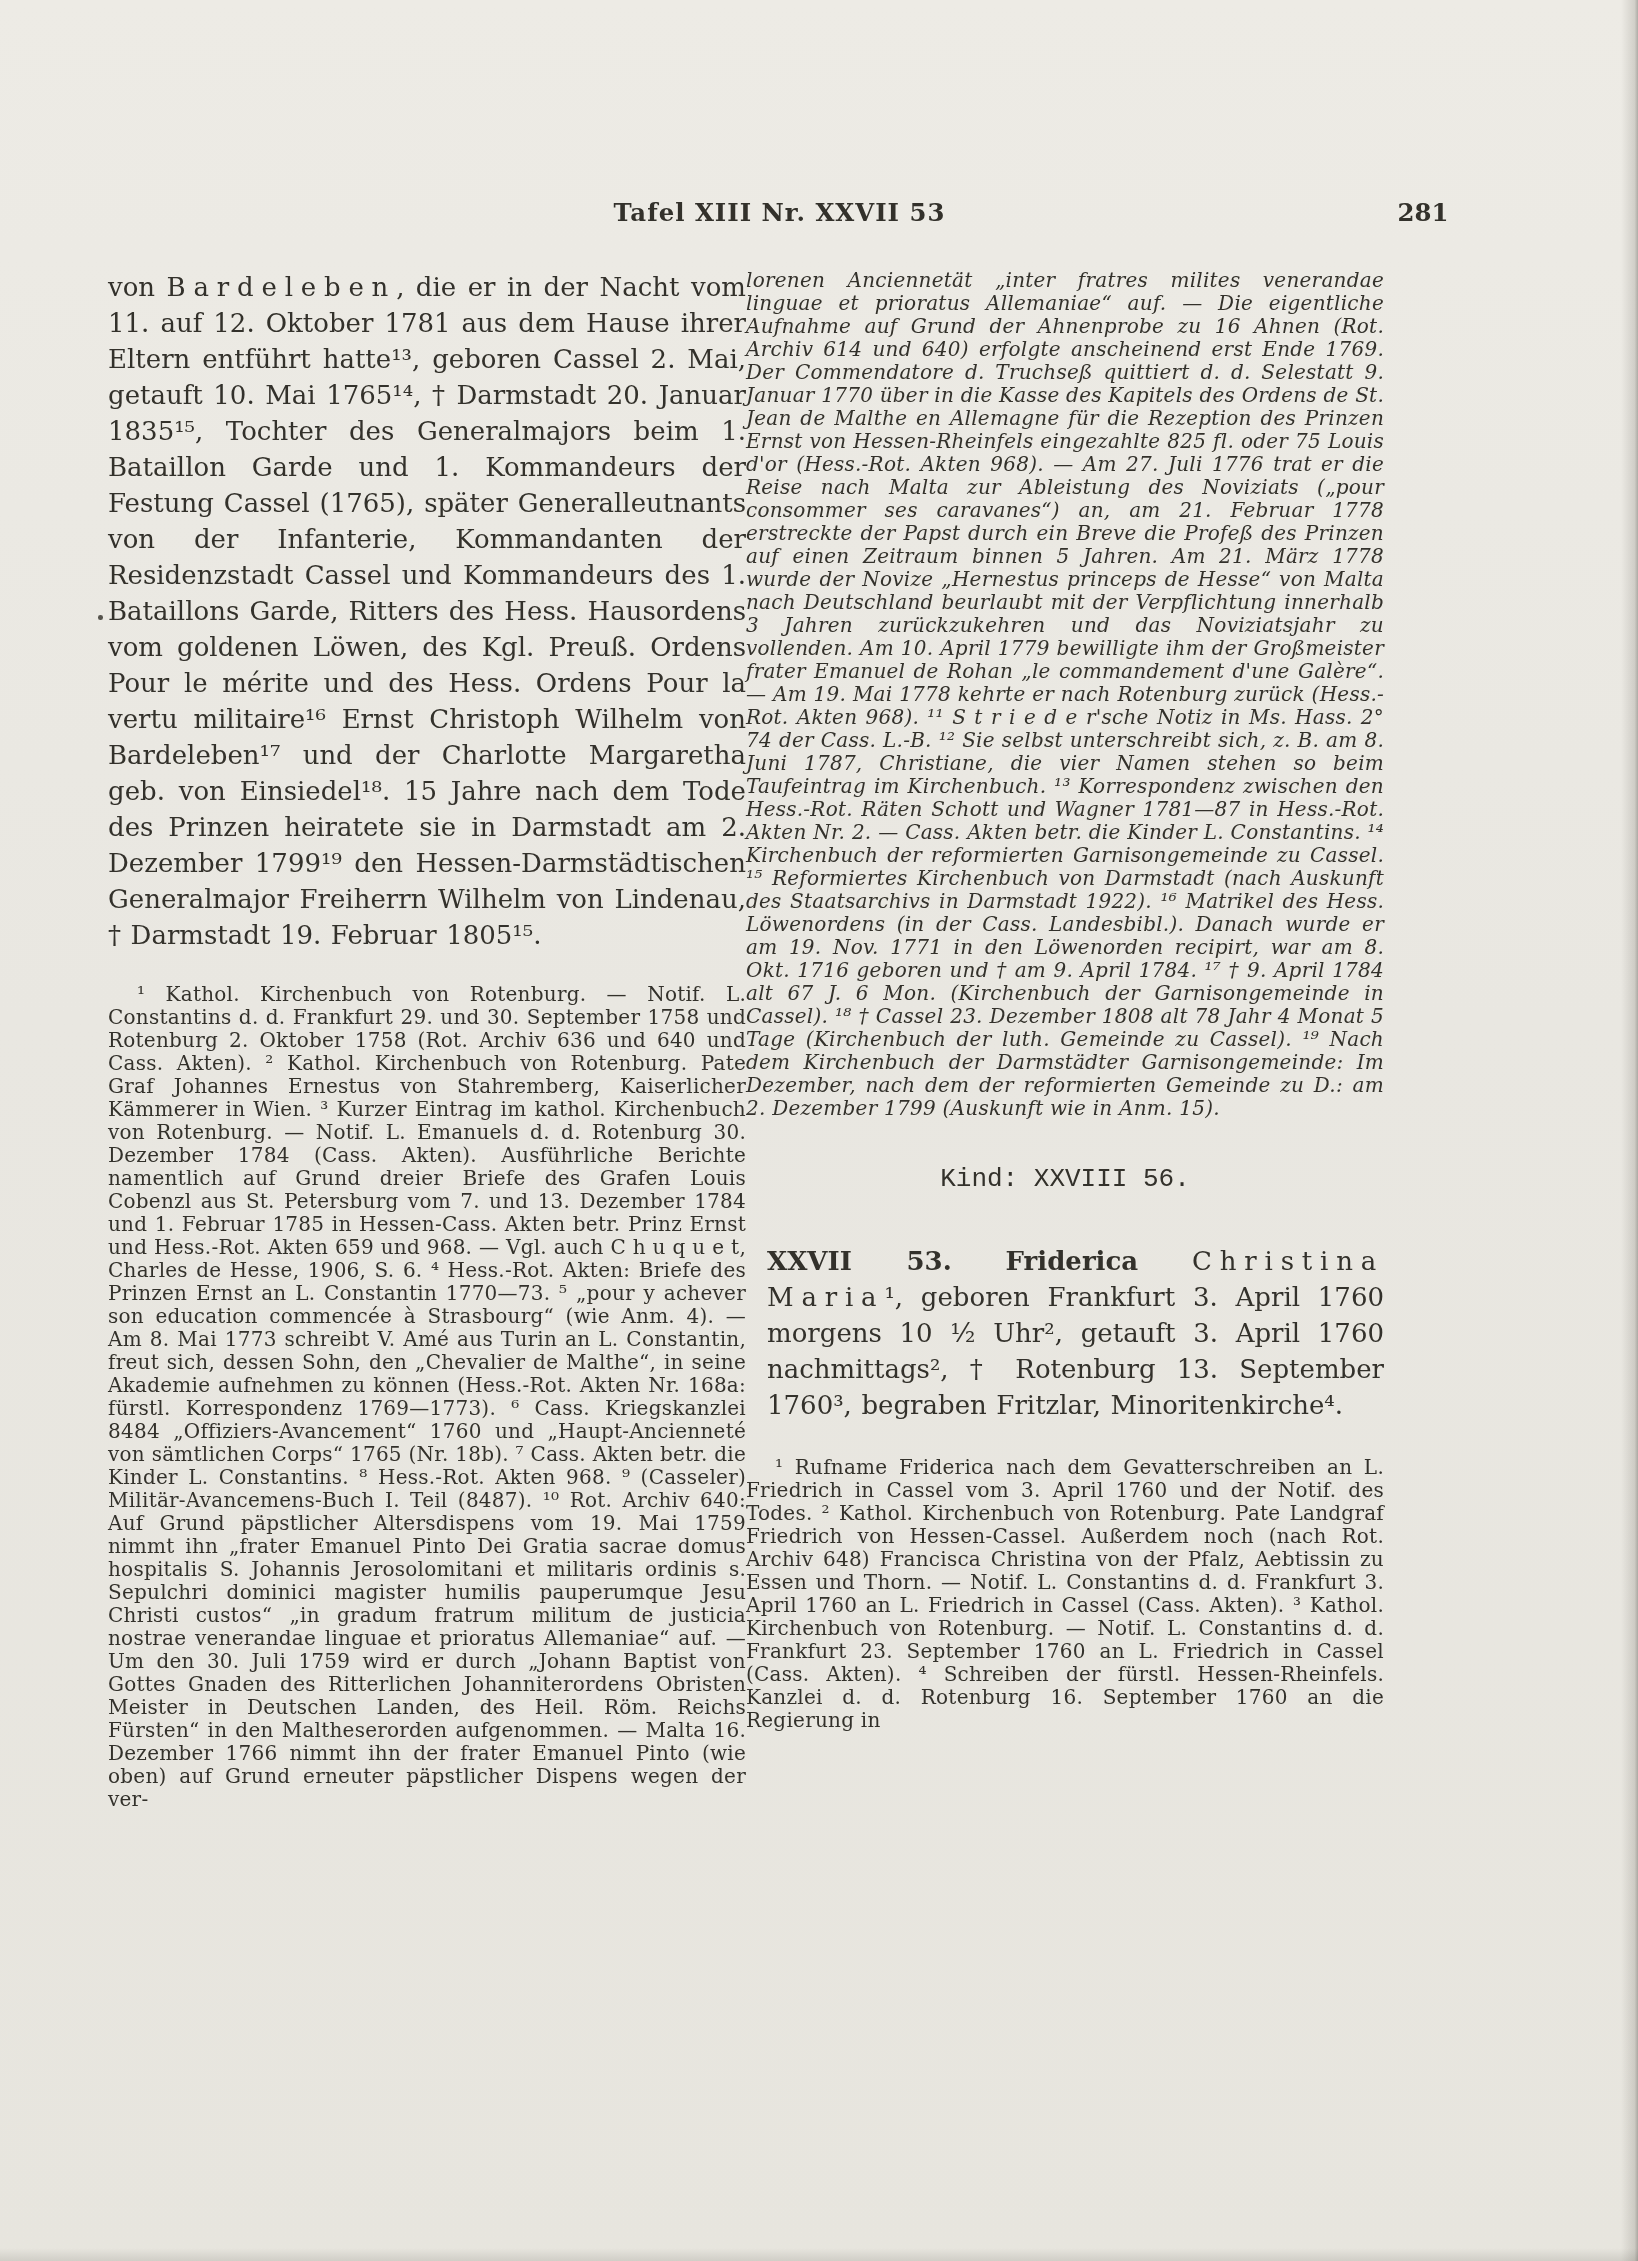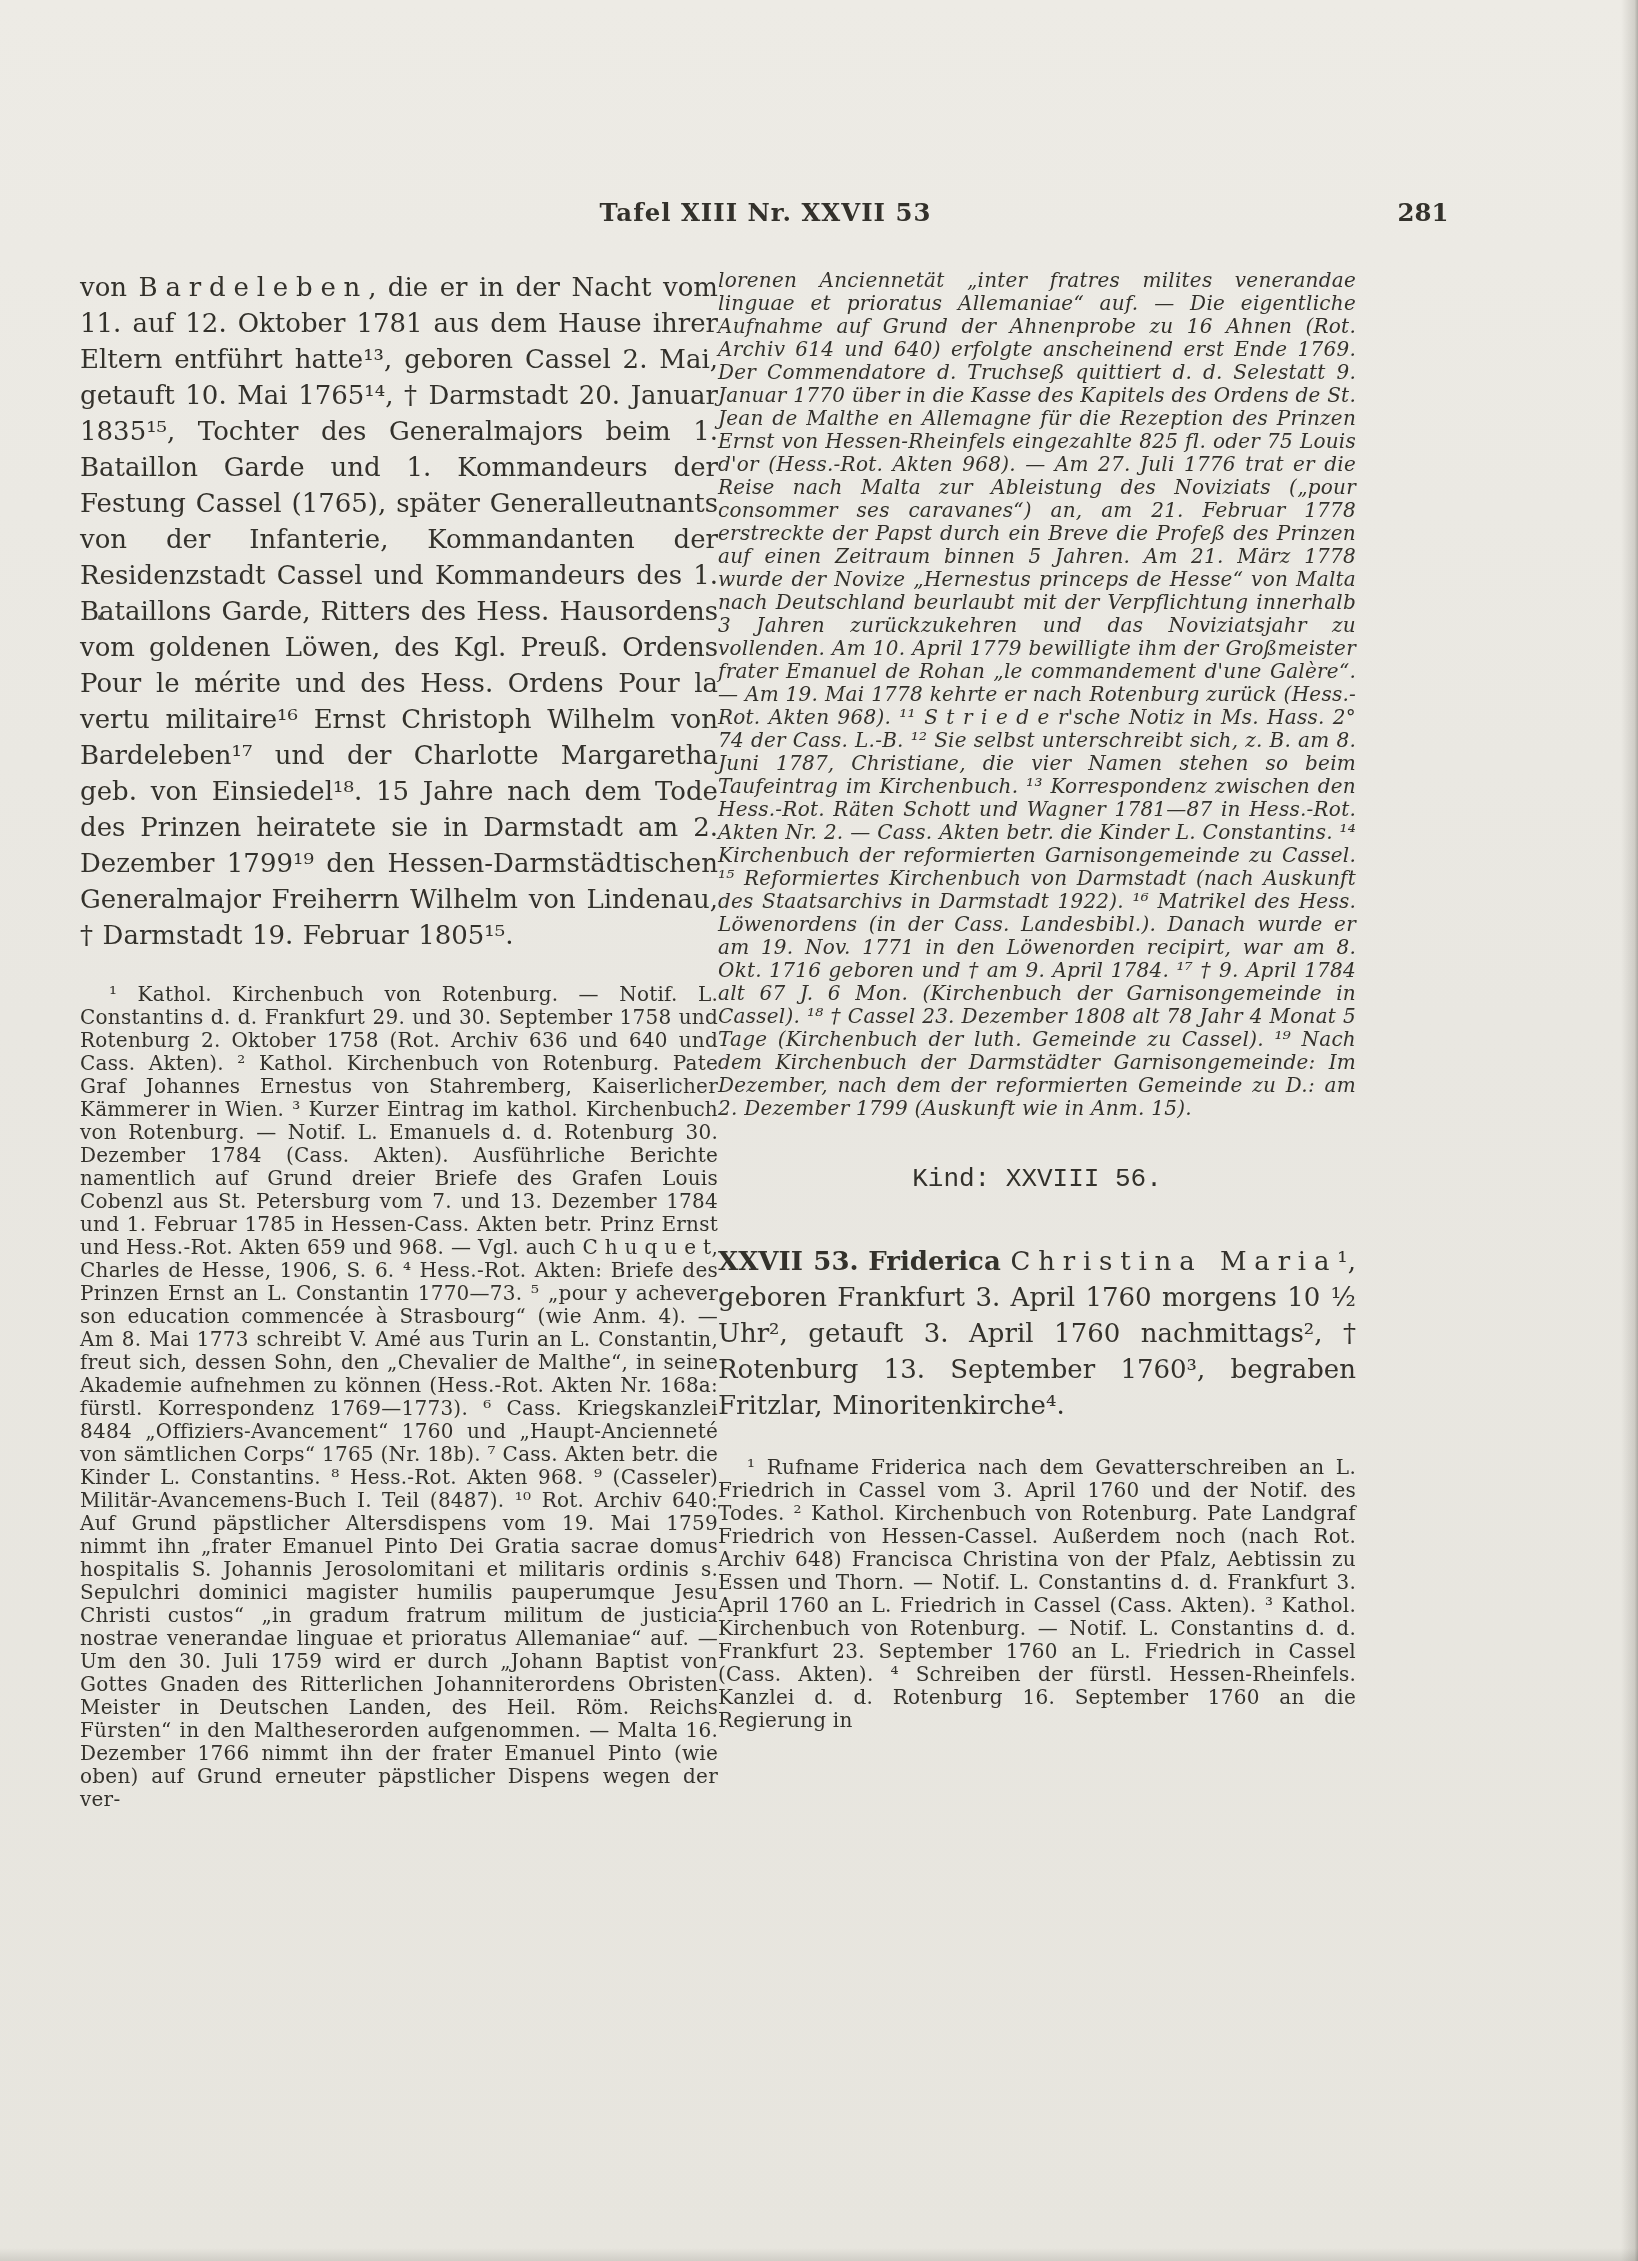--- a/index.html
+++ b/index.html
@@ -7,21 +7,21 @@
 
   .page {
     position: relative;
     width: 1639px;
     height: 2261px;
     margin: 0;
     background: linear-gradient(180deg, #edebe5 0%, #e9e7e1 45%, #e7e5de 100%);
     font-family: "DejaVu Serif", "Liberation Serif", serif;
     color: #33312b;
     overflow: hidden;
-    padding: 198px 188px 0 80px;
+    padding: 198px 188px 0 108px;
   }
 
   
   .edge-right {
     position: absolute; top: 0; right: 0; width: 18.5px; height: 100%;
     background: linear-gradient(90deg, rgba(0,0,0,0) 0%, rgba(70,66,58,0.16) 75%, rgba(45,42,36,0.38) 100%);
     pointer-events: none;
   }
   .edge-bottom {
     position: absolute; left: 0; bottom: 0; width: 100%; height: 13px;
@@ -69,21 +69,21 @@
   .sperr { letter-spacing: 0.30em; }
 
   .kind-line {
     margin: 41px 0 0 0;
     font-size: 26px;
     line-height: 36px;
     text-align: center;
     font-family: Liberation Mono, monospace;
   }
 
-  .entry { margin-top: 46px; }
+  .entry { margin-top: 46px; margin-left: 21px; }
   .entry b { font-weight: bold; }
   .entry-footnotes { margin-top: 33px; }
 </style>
 </head>
 <body>
 
 <div class="page">
 
   <div class="edge-right"></div>
   <div class="edge-bottom"></div>

